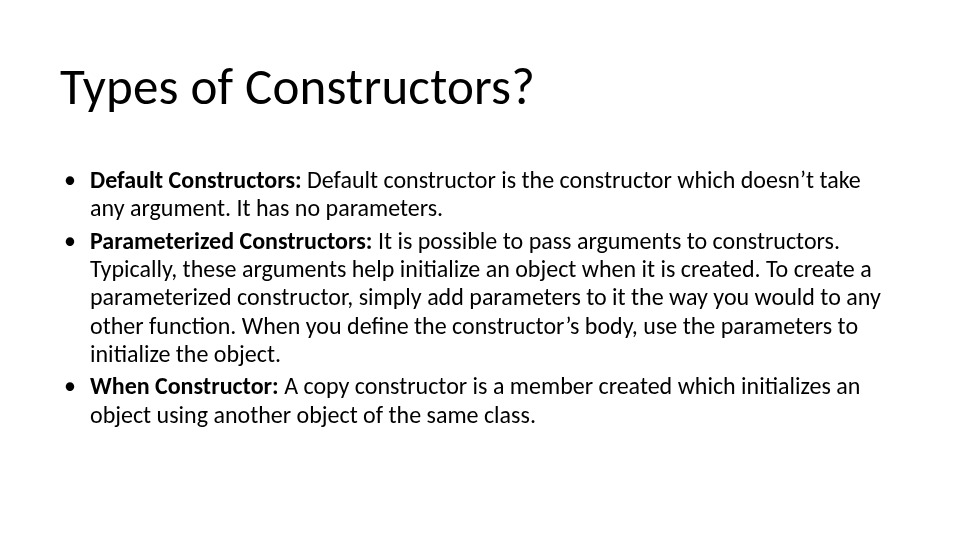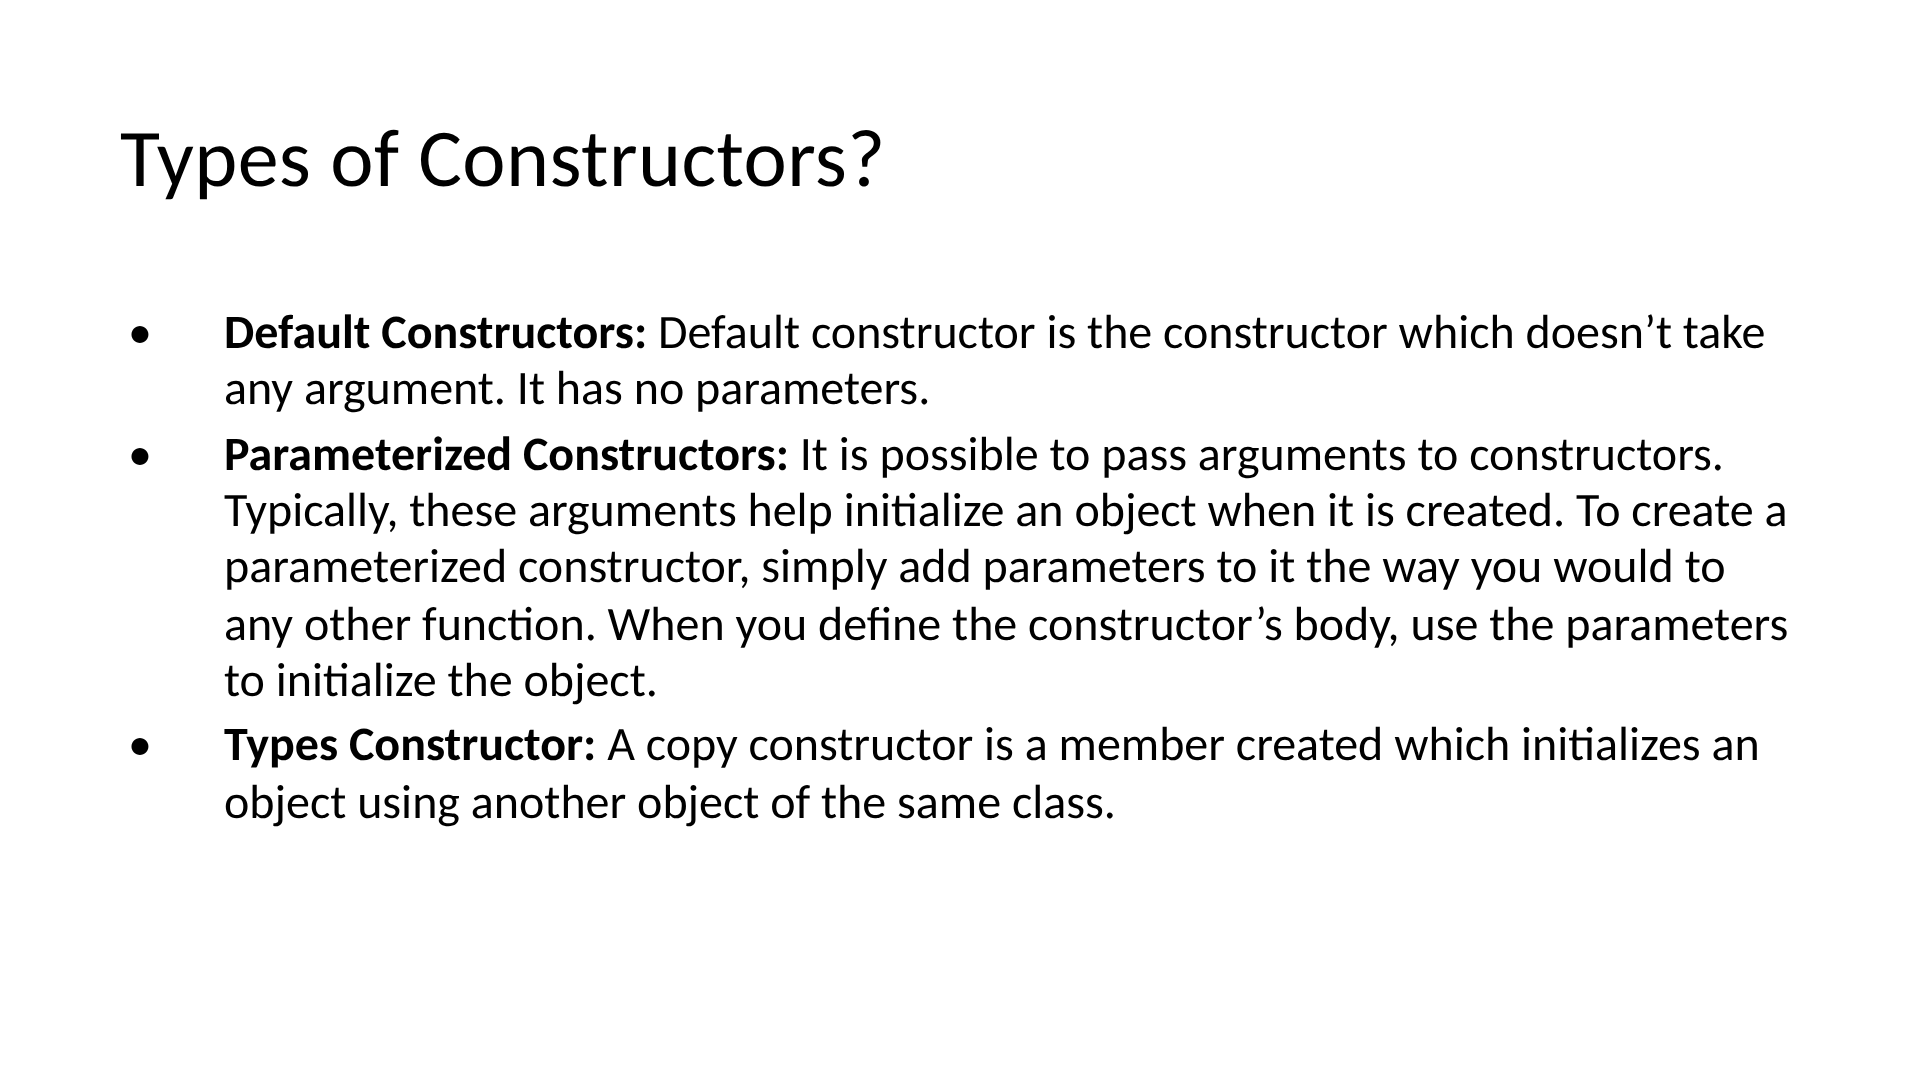--- a/index.html
+++ b/index.html
@@ -12,21 +12,21 @@
     color: #000;
   }
   .slide {
     width: 960px;
     height: 540px;
     box-sizing: border-box;
     padding: 55px 60px 40px 60px;
   }
   .title {
     font-family: "Calibri Light", Calibri, "Segoe UI Light", "Segoe UI", sans-serif;
-    font-size: 41px;
+    font-size: 51px;
     font-weight: 400;
     margin: 0 0 48px 0;
     letter-spacing: 0.2px;
   }
   .body {
     font-size: 24px;
     line-height: 1.18;
   }
   .bullet {
     display: flex;
@@ -34,21 +34,20 @@
     margin: 0 0 4px 0;
   }
   .bullet .marker {
     flex: 0 0 auto;
     width: 26px;
     text-align: left;
     padding-left: 4px;
   }
   .bullet .text {
     flex: 1 1 auto;
-    margin-left: 22px;
   }
   .bold {
     font-weight: 700;
   }
 </style>
 </head>
 <body>
 
 <div class="slide">
   <h1 class="title">Types of Constructors?</h1>
@@ -65,18 +64,18 @@
     <div class="bullet">
       <div class="marker">•</div>
       <div class="text">
         <span class="bold">Parameterized Constructors: </span><span>It is possible to pass arguments to constructors. Typically, these arguments help initialize an object when it is created. To create a parameterized constructor, simply add parameters to it the way you would to any other function. When you define the constructor’s body, use the parameters to initialize the object.</span>
       </div>
     </div>
 
     <div class="bullet">
       <div class="marker">•</div>
       <div class="text">
-        <span class="bold">Types Constructor: </span><span>A copy constructor is a member created which initializes an object using another object of the same class.</span>
+        <span class="bold">When Constructor: </span><span>A copy constructor is a member created which initializes an object using another object of the same class.</span>
       </div>
     </div>
 
   </div>
 </div>
 
 </body></html>

